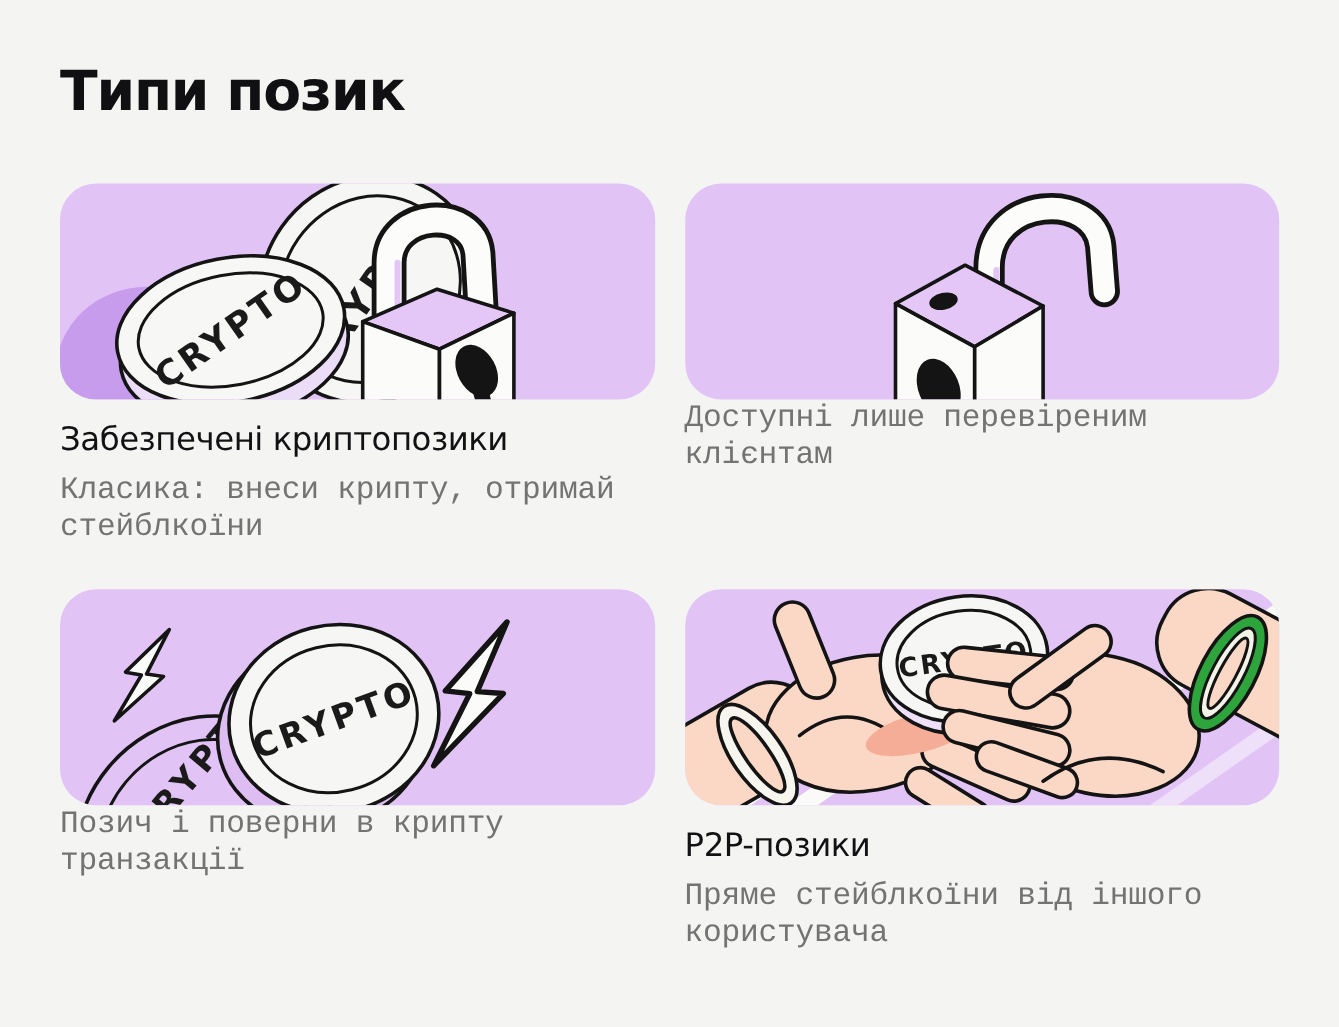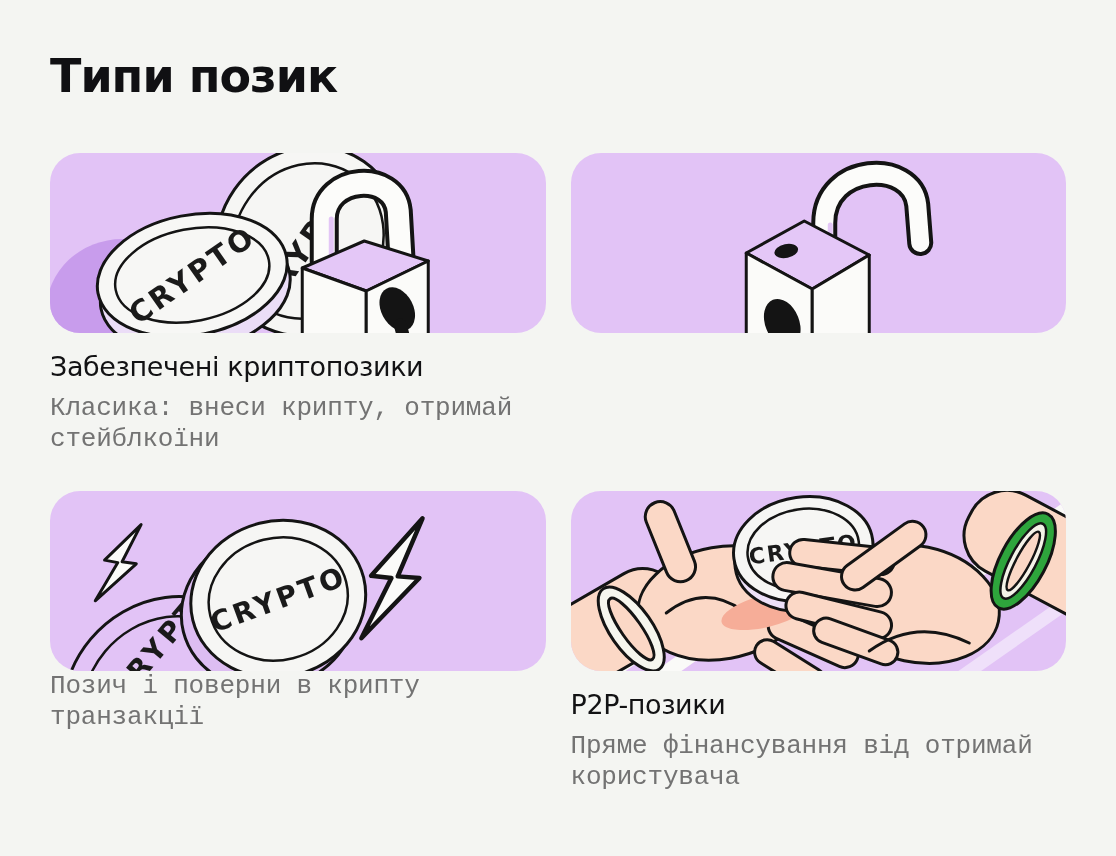--- a/index.html
+++ b/index.html
@@ -88,20 +88,21 @@
             <path d="M84,52 L84,12" stroke="#E3C6F6" stroke-width="5" stroke-linecap="round"></path>
             <polygon points="0,40 58,8 123,42 66,76" fill="#E4C7F7" stroke="#141414" stroke-width="3" stroke-linejoin="round"></polygon>
             <ellipse cx="40" cy="38" rx="12" ry="7" transform="rotate(-12 40 38)" fill="#141414"></ellipse>
             <polygon points="0,40 66,76 66,195 0,156" fill="#FBFBF9" stroke="#141414" stroke-width="3" stroke-linejoin="round"></polygon>
             <polygon points="66,76 123,42 123,168 66,195" fill="#FBFBF9" stroke="#141414" stroke-width="3" stroke-linejoin="round"></polygon>
             <ellipse cx="36" cy="110" rx="17" ry="25" transform="rotate(-22 36 110)" fill="#141414"></ellipse>
             <path d="M41,127 Q49,143 45,162" stroke="#141414" stroke-width="13" fill="none" stroke-linecap="round"></path>
           </g>
         </svg>
       </div>
+      <p>Доступні лише перевіреним клієнтам</p>
     </div>
 
     <div class="card">
       <div class="figure">
         <svg class="illu" viewBox="0 0 495 180" aria-hidden="true">
 
           <g transform="translate(70,26) rotate(20) scale(0.74)">
             <path d="M30,0 L0,62 L18,59 L7,118 L42,52 L23,56 Z" fill="#FBFBF9" stroke="#141414" stroke-width="4" stroke-linejoin="round"></path>
           </g>
           <g transform="translate(340,18) rotate(16) scale(1.12)">
@@ -175,17 +176,17 @@
             <path d="M298,160 Q345,126 398,152" fill="none" stroke-linecap="round"></path>
             <g transform="rotate(28 452 70)">
               <ellipse cx="452" cy="70" rx="23" ry="53" fill="#2EA53C"></ellipse>
               <ellipse cx="452" cy="70" rx="13" ry="42" fill="#F4F3E8" stroke-width="2.5"></ellipse>
               <ellipse cx="452" cy="70" rx="7" ry="33" fill="#FBD8C6" stroke-width="2.5"></ellipse>
             </g>
           </g>
         </svg>
       </div>
       <h2>P2P-позики</h2>
-      <p>Пряме фінансування від отримай користувача</p>
+      <p>Пряме стейблкоїни від іншого користувача</p>
     </div>
 
   </div>
 </div>
 
 </body></html>

